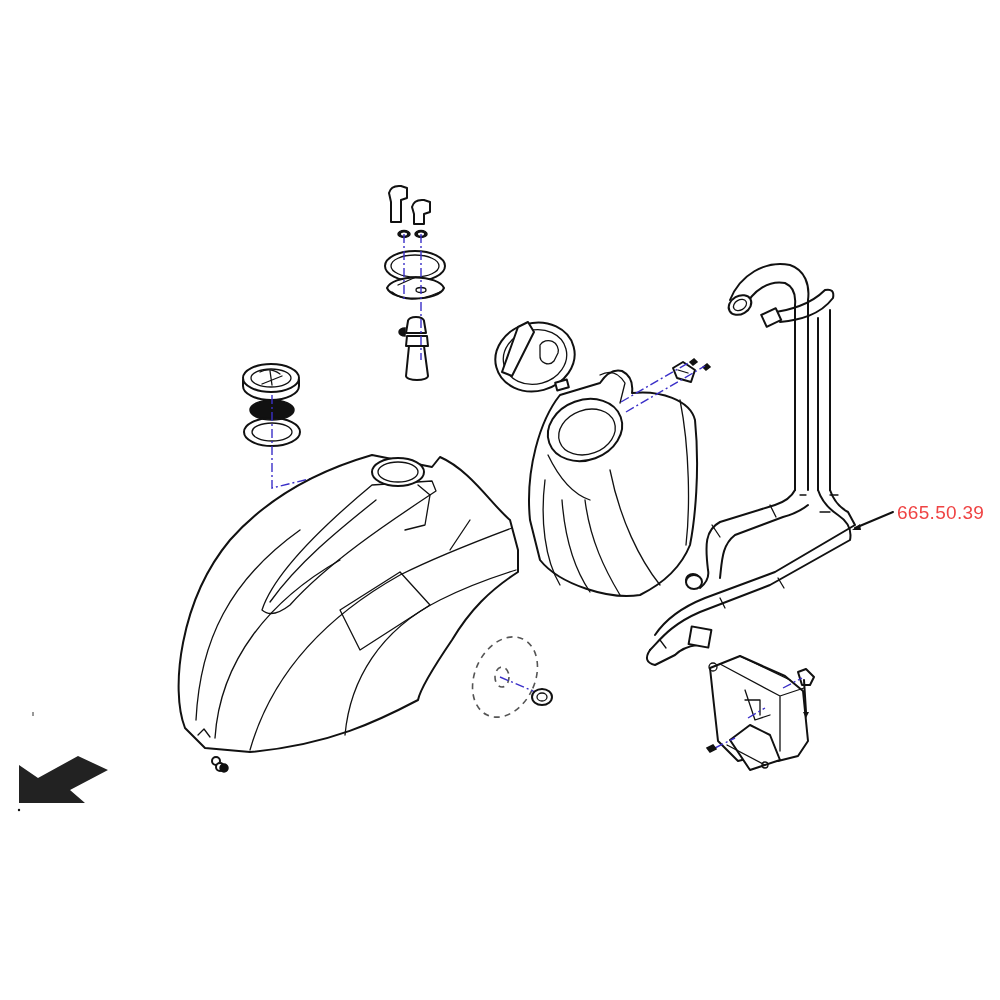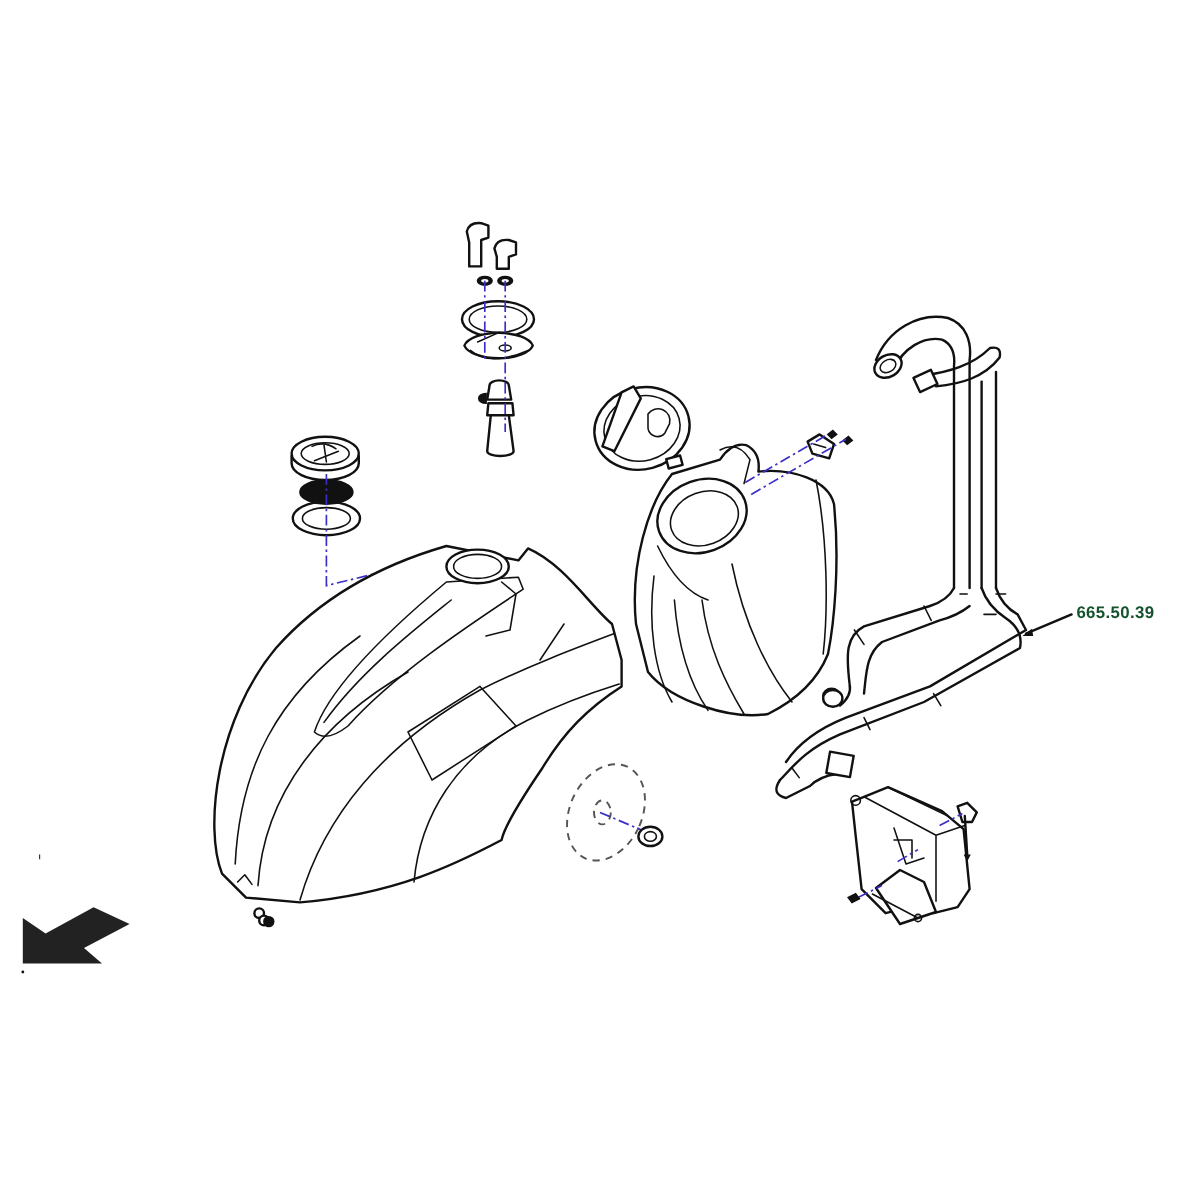--- a/index.html
+++ b/index.html
@@ -4,21 +4,21 @@
   <style>
     html, body { margin: 0; padding: 0; background: #ffffff; }
     body { width: 1000px; height: 1000px; position: relative; overflow: hidden; font-family: "Liberation Sans", sans-serif; }
     #diagram { position: absolute; left: 0; top: 0; width: 1000px; height: 1000px; }
     .ln { fill: none; stroke: #111; stroke-width: 2; stroke-linejoin: round; stroke-linecap: round; }
     .thin { fill: none; stroke: #111; stroke-width: 1.3; stroke-linejoin: round; stroke-linecap: round; }
     .fillw { fill: #fff; stroke: #111; stroke-width: 2; stroke-linejoin: round; }
     .blk { fill: #111; stroke: #111; stroke-width: 1.5; }
     .axis { fill: none; stroke: #3a2fc8; stroke-width: 1.4; stroke-dasharray: 9 3 2 3; }
     .dash { fill: none; stroke: #555; stroke-width: 1.6; stroke-dasharray: 6 5; }
-    .part-label { position: absolute; font-weight: bold; font-size: 14px; color: #14532d; letter-spacing: 0.3px; }
+    .part-label { position: absolute; font-weight: normal; font-size: 19px; color: #ef4444; letter-spacing: 0.3px; }
   </style>
 </head>
 <body>
 
 <svg id="diagram" viewBox="0 0 1000 1000" xmlns="http://www.w3.org/2000/svg">
 
   <g>
 
     <path class="fillw" d="M389 193 q2 -8 12 -7 l6 2 l0 10 l-6 2 l0 22 l-10 0 l0 -20 z"></path>
     <path class="fillw" d="M412 207 q2 -8 12 -7 l6 2 l0 10 l-6 2 l0 10 l-10 0 l0 -10 z"></path>

